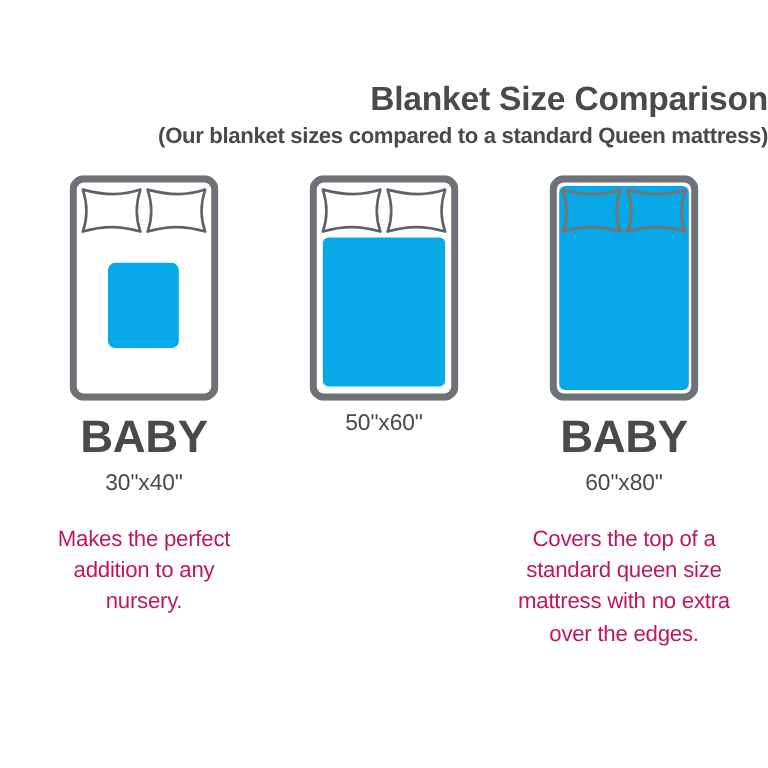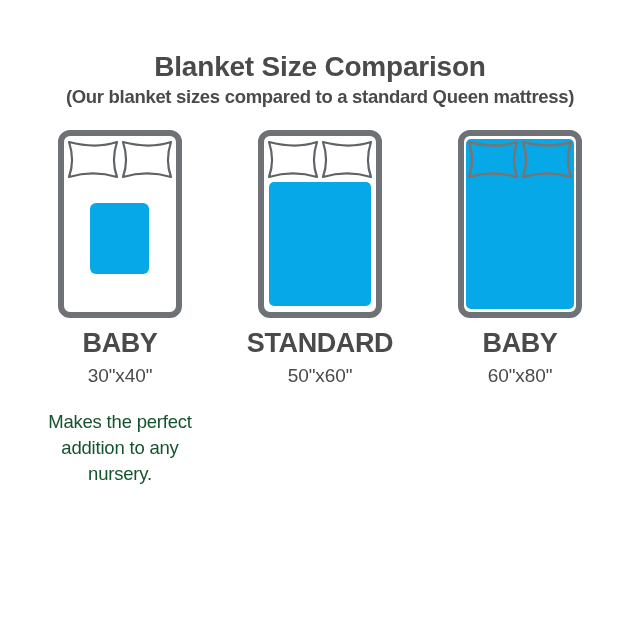--- a/index.html
+++ b/index.html
@@ -17,22 +17,22 @@
 
   .page {
     position: relative;
     width: 640px;
     height: 640px;
     box-sizing: border-box;
   }
 
   
   .header {
-    text-align: center;
-    padding-top: 52px;
+    text-align: right;
+    padding-top: 68px;
   }
   .title {
     font-size: 28px;
     font-weight: bold;
     color: #4a4a4a;
     letter-spacing: -0.2px;
     line-height: 1.05;
     margin: 0;
   }
   .subtitle {
@@ -64,39 +64,39 @@
     width: 124px;
     height: 188px;
     position: relative;
   }
   .bed-svg {
     display: block;
   }
 
   
   .size-name {
-    font-size: 27px;
+    font-size: 38px;
     font-weight: bold;
     color: #4a4a4a;
     letter-spacing: -0.4px;
     margin-top: 12px;
     line-height: 1;
     text-align: center;
   }
   .size-dims {
     font-size: 19px;
     color: #4a4a4a;
     margin-top: 9px;
     line-height: 1;
     text-align: center;
     letter-spacing: -0.1px;
   }
   .desc {
     font-size: 18.5px;
-    color: #14532d;
+    color: #be185d;
     line-height: 1.42;
     text-align: center;
     margin-top: 24px;
     letter-spacing: -0.2px;
     max-width: 180px;
   }
 </style>
 </head>
 <body>
 
@@ -130,33 +130,33 @@
     <div class="column">
       <div class="bed-wrap">
         <svg class="bed-svg" width="124" height="188" viewBox="0 0 124 188">
           <rect x="3" y="3" width="118" height="182" rx="9" ry="9" fill="#ffffff" stroke="#6E7175" stroke-width="6"></rect>
           <path d="M11 12 C 30 17, 44 17, 59 12 C 55 24, 55 36, 59 47 C 42 42, 28 42, 11 47 C 15 36, 15 24, 11 12 Z" fill="#ffffff" stroke="#5f6266" stroke-width="2.2" stroke-linejoin="round"></path>
           <path d="M65 12 C 84 17, 98 17, 113 12 C 109 24, 109 36, 113 47 C 96 42, 82 42, 65 47 C 69 36, 69 24, 65 12 Z" fill="#ffffff" stroke="#5f6266" stroke-width="2.2" stroke-linejoin="round"></path>
 
           <rect x="11" y="52" width="102" height="124" rx="5" ry="5" fill="#06A8E8"></rect>
         </svg>
       </div>
-      <div class="size-name">STANDARD</div>
       <div class="size-dims">50"x60"</div>
     </div>
 
     <div class="column">
       <div class="bed-wrap">
         <svg class="bed-svg" width="124" height="188" viewBox="0 0 124 188">
           <rect x="3" y="3" width="118" height="182" rx="9" ry="9" fill="#ffffff" stroke="#6E7175" stroke-width="6"></rect>
 
           <rect x="8" y="9" width="108" height="170" rx="5" ry="5" fill="#06A8E8"></rect>
 
           <path d="M11 12 C 30 17, 44 17, 59 12 C 55 24, 55 36, 59 47 C 42 42, 28 42, 11 47 C 15 36, 15 24, 11 12 Z" fill="none" stroke="#7a7470" stroke-width="2.4" stroke-linejoin="round"></path>
           <path d="M65 12 C 84 17, 98 17, 113 12 C 109 24, 109 36, 113 47 C 96 42, 82 42, 65 47 C 69 36, 69 24, 65 12 Z" fill="none" stroke="#7a7470" stroke-width="2.4" stroke-linejoin="round"></path>
         </svg>
       </div>
       <div class="size-name">BABY</div>
       <div class="size-dims">60"x80"</div>
+      <div class="desc">Covers the top of a standard queen size mattress with no extra over the edges.</div>
     </div>
 
   </div>
 </div>
 
 </body></html>

